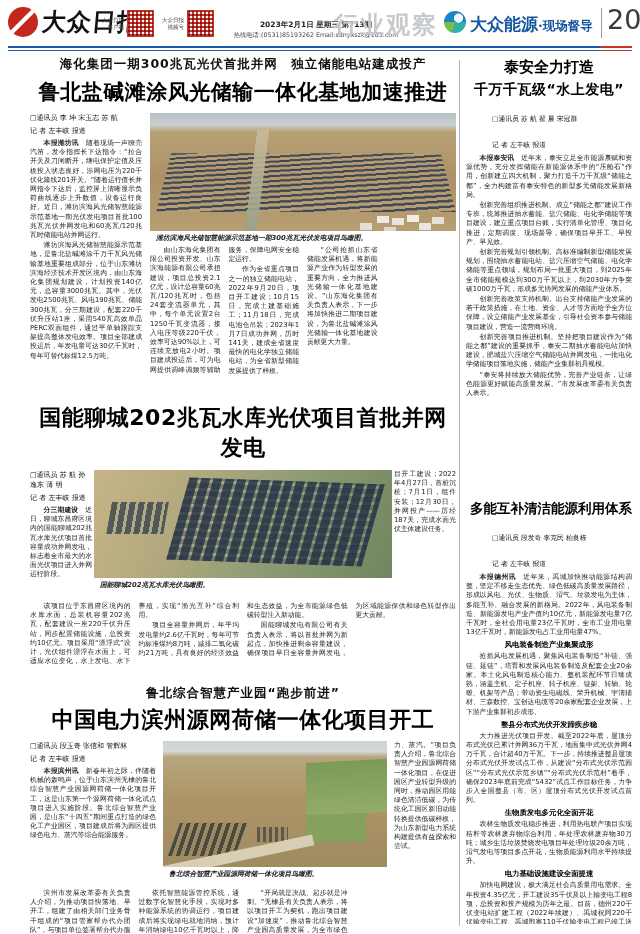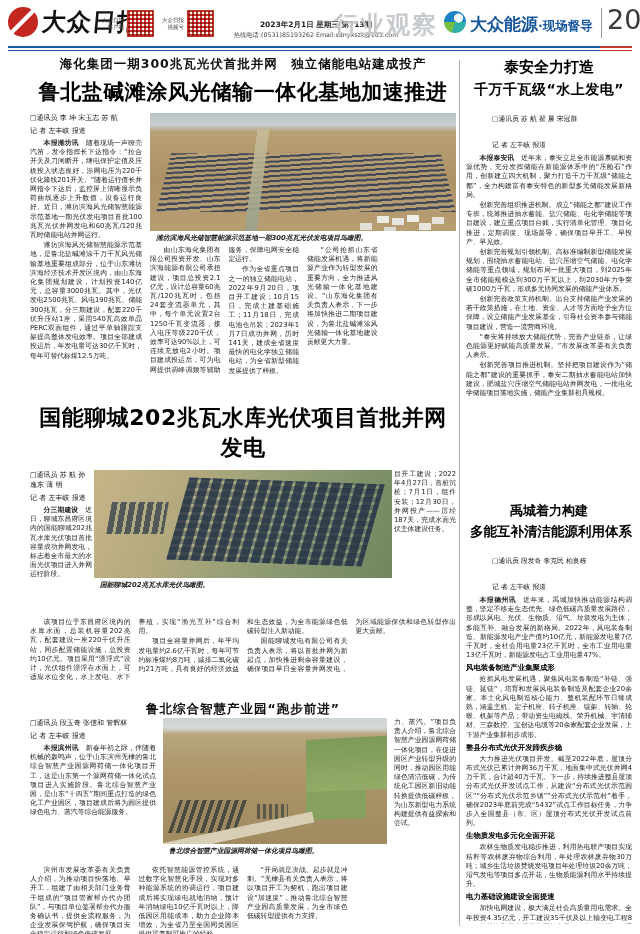--- a/index.html
+++ b/index.html
@@ -41,37 +41,37 @@
   .main{left:30px;top:56px;width:426px;}
   .a1body{display:flex;gap:8px;height:280px;overflow:hidden;}
   .a1left{width:112px;flex:0 0 auto;overflow:hidden;}
   .a1right{flex:1;overflow:hidden;}
   .a1cols{height:146px;margin-top:3px;}
   .a2{margin-top:10px;}
   .a2body{display:flex;gap:2px;height:128px;overflow:hidden;}
   .a2left{width:62px;flex:0 0 auto;overflow:hidden;}
   .a2mid{flex:1;overflow:hidden;}
   .a2right{width:62px;flex:0 0 auto;overflow:hidden;}
-  .a2cols{height:74px;margin-top:20px;}
+  .a2cols{height:74px;margin-top:4px;}
   .a3{margin-top:9px;}
   .a3body{display:flex;gap:7px;height:144px;overflow:hidden;}
   .a3left{width:126px;flex:0 0 auto;overflow:hidden;}
   .a3mid{flex:1;overflow:hidden;}
   .a3right{width:62px;flex:0 0 auto;overflow:hidden;}
   .a3cols{height:84px;margin-top:4px;}
   
   .side{left:466px;top:56px;width:166px;}
   .sh1{font-size:15px;font-weight:900;text-align:center;margin:2px 0 4px;color:#000;}
   .sh2{font-size:14px;font-weight:900;text-align:center;margin:0 0 7px;color:#000;letter-spacing:.5px;}
   .sh1b{font-size:13px;font-weight:900;text-align:center;margin:2px 0 3px;color:#000;}
   .sh2b{font-size:13.5px;font-weight:900;text-align:right;margin:0 0 6px;color:#000;}
   .sbyline{font-size:6.8px;line-height:9.5px;margin:16px;color:#111;text-align:left;padding-left:10px;white-space:nowrap;overflow:hidden;}
   .taian{height:436px;overflow:hidden;}
   .yucheng{height:424px;overflow:hidden;margin-top:8px;}
-  .subhead{font-size:7.4px;font-weight:700;margin:3px 0 2px;color:#000;font-family:Liberation Serif, serif;}
+  .subhead{font-size:7.4px;font-weight:700;text-align:center;margin:3px 0 2px;color:#000;font-family:Liberation Serif, serif;}
   
   .photo{position:relative;width:100%;overflow:hidden;}
   .ph1{height:118px;background:linear-gradient(180deg,#b6bfc5 0%,#c9cfcf 10%,#b7a074 16%,#ad9166 55%,#b89e73 100%);}
   .ph1panels{position:absolute;left:2%;right:0;top:15%;bottom:16%;background:repeating-linear-gradient(175deg,rgba(43,58,82,.85) 0 3px,rgba(205,185,145,.18) 3px 7px);transform:perspective(420px) rotateX(36deg);transform-origin:50% 100%;}
   .ph1canal{position:absolute;left:33%;top:14%;width:4%;bottom:0;background:linear-gradient(180deg,#cabc97,#97a18d);transform:skewX(-7deg);opacity:.9;}
   .ph1bldg{position:absolute;right:22%;bottom:7%;width:12px;height:7px;background:#eceae4;box-shadow:15px 2px 0 #e6e4de,30px -1px 0 #efeee9,7px 11px 0 #dcd9d0,42px 7px 0 #e9e7e0,-17px 7px 0 #e2dfd6,55px 1px 0 #e4e2db;}
   .ph2{height:108px;background:linear-gradient(115deg,#c7b488 0%,#b3a97e 30%,#8f9c74 60%,#70855f 100%);}
   .ph2arr1{position:absolute;left:28%;top:10%;width:66%;height:76%;transform:skewX(-14deg) rotate(2deg);background:repeating-linear-gradient(90deg,rgba(38,52,70,.82) 0 9px,rgba(165,172,150,.25) 9px 12px),repeating-linear-gradient(0deg,rgba(38,52,70,.5) 0 5px,transparent 5px 8px);}
   .ph2arr2{position:absolute;left:5%;top:30%;width:19%;height:30%;transform:skewX(-10deg);background:repeating-linear-gradient(90deg,rgba(38,52,70,.7) 0 6px,rgba(150,160,140,.3) 6px 9px);}
   .ph3{height:126px;background:linear-gradient(180deg,#ccd4d9 0%,#d6d9d6 8%,#b5a57e 13%,#ad9568 45%,#a08a60 100%);}
@@ -172,20 +172,21 @@
     </div>
     <div class="cols4 a2cols">
       <p class="t">该项目位于东昌府区境内的水库水面，总装机容量202兆瓦，配套建设一座220千伏升压站，同步配置储能设施，总投资约10亿元。项目采用“漂浮式”设计，光伏组件漂浮在水面上，可适应水位变化，水上发电、水下养殖，实现“渔光互补”综合利用。</p>
       <p class="t">项目全容量并网后，年平均发电量约2.6亿千瓦时，每年可节约标准煤约8万吨，减排二氧化碳约21万吨，具有良好的经济效益和生态效益，为全市能源绿色低碳转型注入新动能。</p>
       <p class="t">国能聊城发电有限公司有关负责人表示，将以首批并网为新起点，加快推进剩余容量建设，确保项目早日全容量并网发电，为区域能源保供和绿色转型作出更大贡献。</p>
     </div>
   </div>
 
   <div class="a3">
     <div class="kicker">鲁北综合智慧产业园“跑步前进”</div>
+    <div class="headline3">中国电力滨州源网荷储一体化项目开工</div>
     <div class="a3body">
       <div class="a3left">
         <p class="byline">□通讯员 段玉奇 张信和 管辉林</p>
         <p class="byline">记 者 左丰岐 报道</p>
         <p class="t"><span class="lead">本报滨州讯</span>　<span>新春年初之际，伴随着机械的轰鸣声，位于山东滨州无棣的鲁北综合智慧产业园源网荷储一体化项目开工，这是山东第一个源网荷储一体化试点项目进入实施阶段。鲁北综合智慧产业园，是山东“十四五”期间重点打造的绿色化工产业园区，项目建成后将为园区提供绿色电力、蒸汽等综合能源服务。</span></p>
       </div>
       <div class="a3mid">
         <div class="photo ph3">
           <div class="ph3g1"></div>
           <div class="ph3g2"></div>
@@ -211,26 +212,25 @@
 
   <div class="taian">
     <div class="sh1">泰安全力打造</div>
     <div class="sh2">千万千瓦级“水上发电”</div>
     <p class="sbyline">□通讯员 苏 航 翟 晨 宋冠群</p>
     <p class="sbyline" style="margin-bottom:4px;">记 者 左丰岐 报道</p>
     <p class="t"><span class="lead">本报泰安讯</span>　<span>近年来，泰安立足全市能源禀赋和资源优势，充分发挥储能在新能源体系中的“压舱石”作用，创新建立四大机制，聚力打造千万千瓦级“储能之都”，全力构建富有泰安特色的新型多元储能发展新格局。</span></p>
     <p class="t">创新完善组织推进机制。成立“储能之都”建设工作专班，统筹推进抽水蓄能、盐穴储能、电化学储能等项目建设，建立重点项目台账，实行清单化管理、项目化推进，定期调度、现场督导，确保项目早开工、早投产、早见效。</p>
     <p class="t">创新完善规划引领机制。高标准编制新型储能发展规划，围绕抽水蓄能电站、盐穴压缩空气储能、电化学储能等重点领域，规划布局一批重大项目，到2025年全市储能规模达到300万千瓦以上，到2030年力争突破1000万千瓦，形成多元协同发展的储能产业体系。</p>
     <p class="t">创新完善政策支持机制。出台支持储能产业发展的若干政策措施，在土地、资金、人才等方面给予全方位保障，设立储能产业发展基金，引导社会资本参与储能项目建设，营造一流营商环境。</p>
+    <p class="t">创新完善项目推进机制。坚持把项目建设作为“储能之都”建设的重要抓手，泰安二期抽水蓄能电站加快建设，肥城盐穴压缩空气储能电站并网发电，一批电化学储能项目落地实施，储能产业集群初具规模。</p>
     <p class="t">“泰安将持续放大储能优势，完善产业链条，让绿色能源更好赋能高质量发展。”市发展改革委有关负责人表示。</p>
-    <p class="t">创新完善项目推进机制。坚持把项目建设作为“储能之都”建设的重要抓手，泰安二期抽水蓄能电站加快建设，肥城盐穴压缩空气储能电站并网发电，一批电化学储能项目落地实施，储能产业集群初具规模。</p>
   </div>
 
   <div class="yucheng">
-    <div class="sh1b">禹城着力构建</div>
     <div class="sh2b">多能互补清洁能源利用体系</div>
     <p class="sbyline">□通讯员 段发奇 李克民 柏良栋</p>
     <p class="sbyline" style="margin-bottom:4px;">记 者 左丰岐 报道</p>
     <p class="t"><span class="lead">本报德州讯</span>　<span>近年来，禹城加快推动能源结构调整，坚定不移走生态优先、绿色低碳高质量发展路径，形成以风电、光伏、生物质、沼气、垃圾发电为主体，多能互补、融合发展的新格局。2022年，风电装备制造、新能源发电产业产值约10亿元，新能源发电量7亿千瓦时，全社会用电量23亿千瓦时，全市工业用电量13亿千瓦时，新能源发电占工业用电量47%。</span></p>
 
     <div class="subhead">风电装备制造产业集聚成形</div>
     <p class="t">抢抓风电发展机遇，聚焦风电装备制造“补链、强链、延链”，培育和发展风电装备制造及配套企业20余家。本土化风电制造核心能力、整机装配环节日臻成熟，涵盖主机、定子机座、转子机座、锭架、转轴、轮毂、机架等产品；带动资生电磁线、荣升机械、宇清辅材、三森数控、宝创达电缆等20余家配套企业发展，上下游产业集群初步成形。</p>
     <div class="subhead">整县分布式光伏开发蹄疾步稳</div>
     <p class="t">大力推进光伏项目开发。截至2022年底，屋顶分布式光伏已累计并网36万千瓦，地面集中式光伏并网4万千瓦，合计超40万千瓦。下一步，持续推进整县屋顶分布式光伏开发试点工作，从建设“分布式光伏示范园区”“分布式光伏示范乡镇”“分布式光伏示范村”着手，确保2023年底前完成“5432”试点工作目标任务，力争步入全国整县（市、区）屋顶分布式光伏开发试点前列。</p>
     <div class="subhead">生物质发电多元化全面开花</div>

